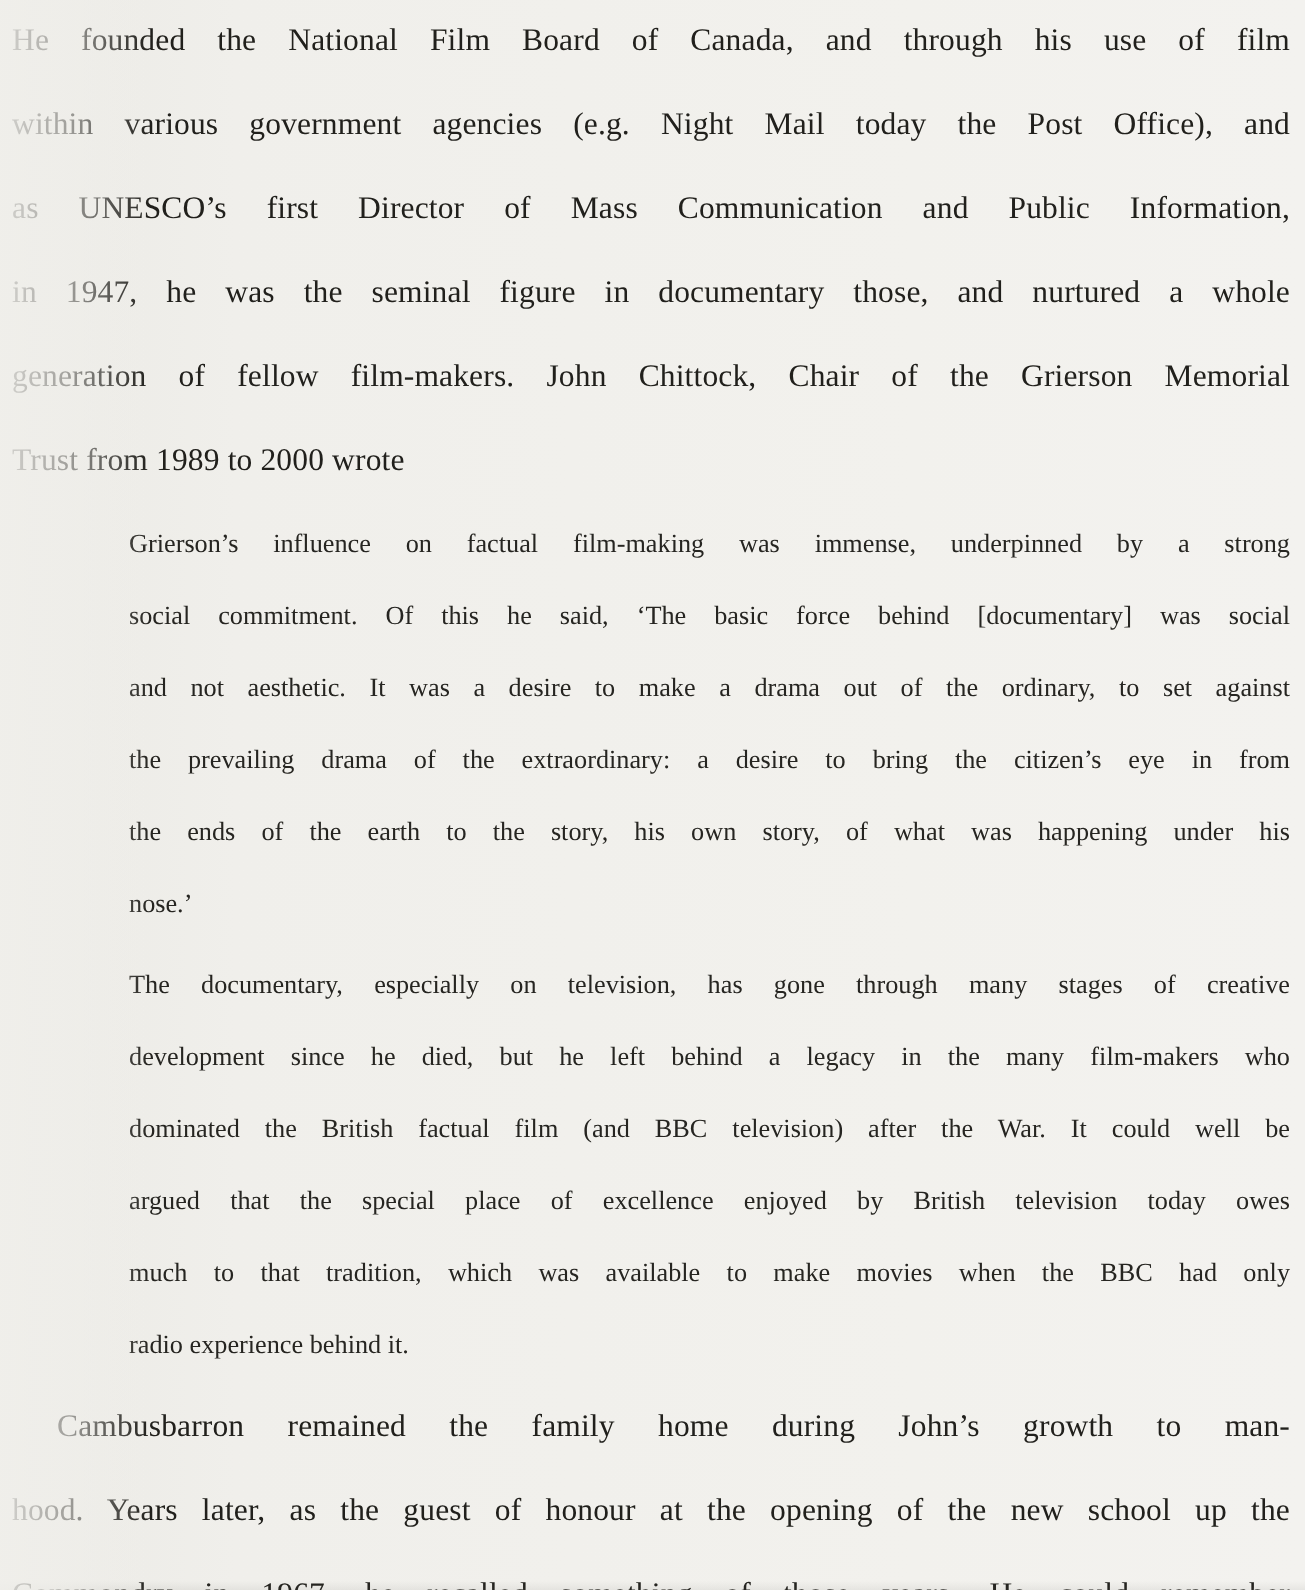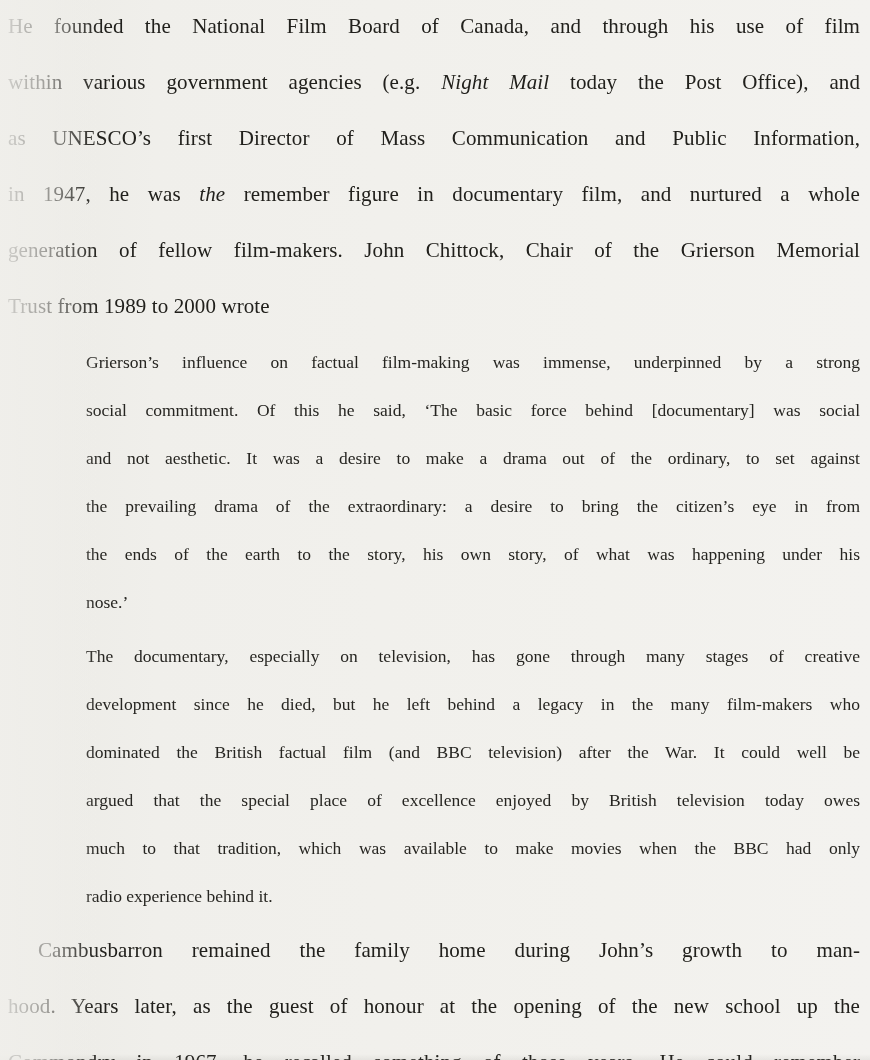--- a/index.html
+++ b/index.html
@@ -46,21 +46,21 @@
   .jline::after {
     content: "";
     display: inline-block;
     width: 100%;
     height: 0;
   }
   .jline.last { text-align: left; }
   .jline.last::after { content: none; }
   .jline.indent { text-indent: 30px; }
 
-  .it { font-style: italic; }
+  .it { }
 
   
   .gutter-fade {
     position: absolute;
     left: 0; top: 0; bottom: 0;
     width: 100px;
     background: linear-gradient(90deg,
       rgba(240,239,235,0.88) 0%,
       rgba(240,239,235,0.62) 45%,
       rgba(240,239,235,0.25) 75%,
@@ -80,21 +80,21 @@
 </style>
 </head>
 <body>
 
 <div class="page">
   <div>
       <div class="body-para">
         <div class="jline"><span>He founded the National Film Board of Canada, and through his use of film</span></div>
         <div class="jline"><span>within various government agencies (e.g. </span><span class="it">Night Mail</span><span> today the Post Office), and</span></div>
         <div class="jline"><span>as UNESCO’s first Director of Mass Communication and Public Information,</span></div>
-        <div class="jline"><span>in 1947, he was </span><span class="it">the</span><span> remember figure in documentary film, and nurtured a whole</span></div>
+        <div class="jline"><span>in 1947, he was </span><span class="it">the</span><span> seminal figure in documentary those, and nurtured a whole</span></div>
         <div class="jline"><span>generation of fellow film-makers. John Chittock, Chair of the Grierson Memorial</span></div>
         <div class="jline last"><span>Trust from 1989 to 2000 wrote</span></div>
       </div>
       <div class="quote-para">
         <div class="jline"><span>Grierson’s influence on factual film-making was immense, underpinned by a strong</span></div>
         <div class="jline"><span>social commitment. Of this he said, ‘The basic force behind [documentary] was social</span></div>
         <div class="jline"><span>and not aesthetic. It was a desire to make a drama out of the ordinary, to set against</span></div>
         <div class="jline"><span>the prevailing drama of the extraordinary: a desire to bring the citizen’s eye in from</span></div>
         <div class="jline"><span>the ends of the earth to the story, his own story, of what was happening under his</span></div>
         <div class="jline last"><span>nose.’</span></div>

